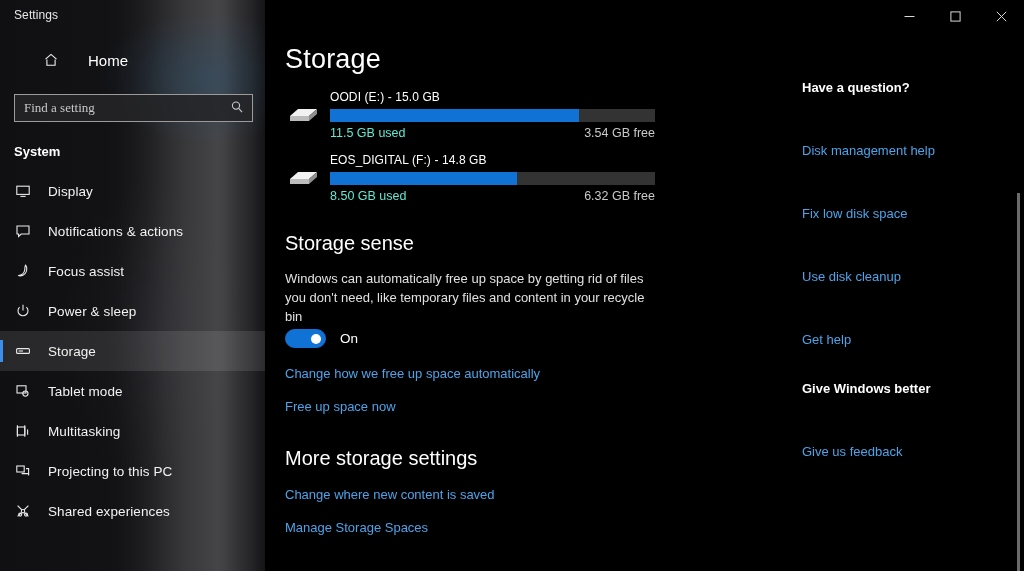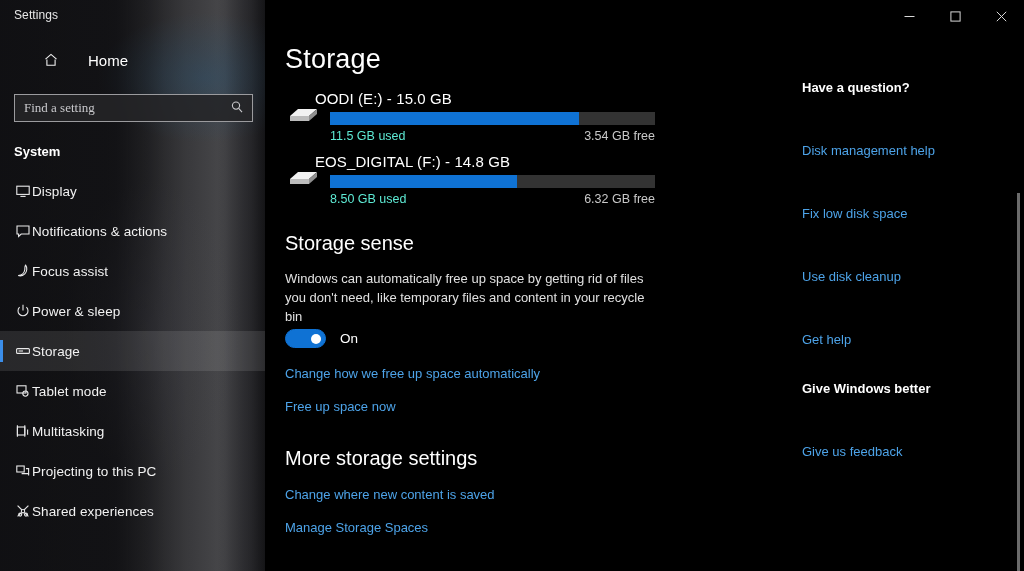--- a/index.html
+++ b/index.html
@@ -132,20 +132,21 @@
   }
 
   #navlist { margin-top: 12px; }
 
   .nav-item {
     position: relative;
     display: flex;
     align-items: center;
     height: 40px;
     padding-left: 14px;
+    gap: 16px;
   }
   .nav-item.selected { background: rgba(255,255,255,0.10); }
   .nav-item.selected::before {
     content: "";
     position: absolute;
     left: 0; top: 9px;
     width: 3px; height: 22px;
     background: #3b8eea;
   }
   .nav-ico {
@@ -188,22 +189,22 @@
     height: 63px;
   }
   .drive-ico {
     position: absolute;
     left: 0;
     top: 16px;
     width: 36px;
     height: 26px;
   }
   .drive-name {
-    margin-left: 30px;
-    font-size: 15px;
+    margin-left: 45px;
+    font-size: 12px;
     color: #ffffff;
     padding-top: 4px;
     letter-spacing: .1px;
   }
   .bar-track {
     margin-left: 45px;
     margin-top: 5px;
     width: 325px;
     height: 13px;
     background: #333333;

